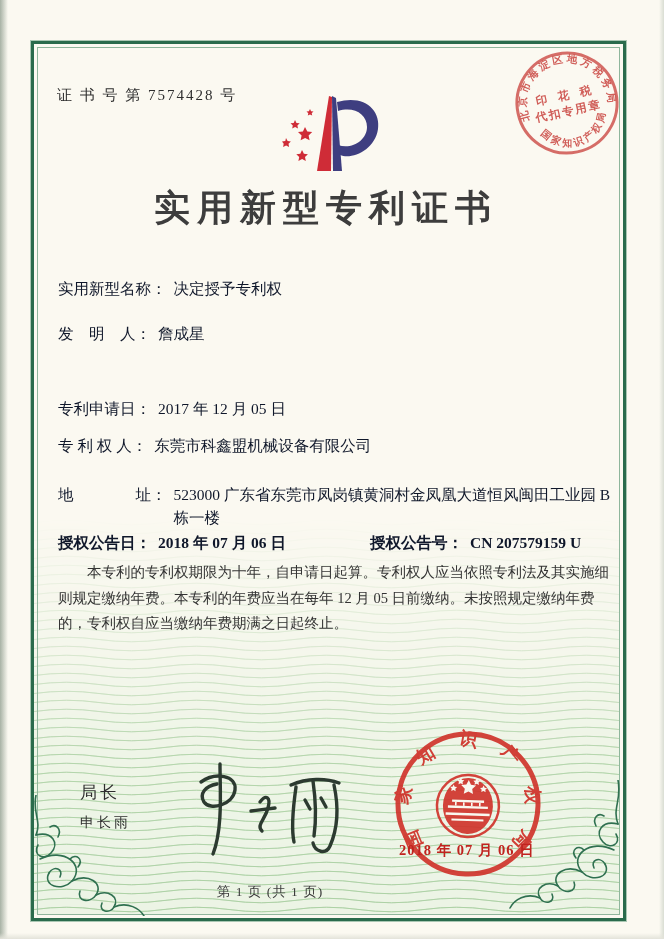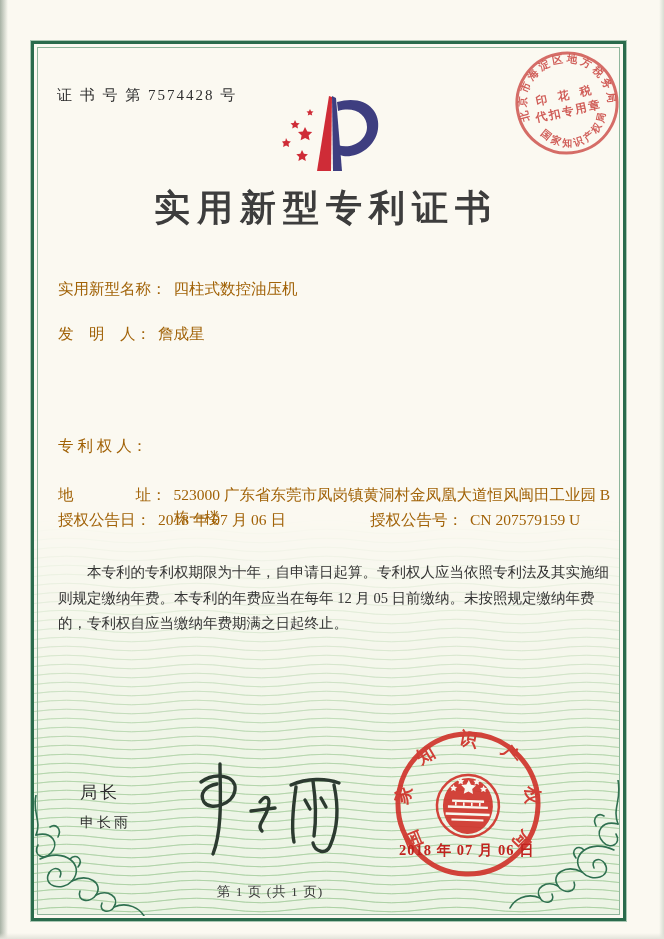--- a/index.html
+++ b/index.html
@@ -19,21 +19,21 @@
     left:31px;top:41px;width:589px;height:874px;
     border:3px solid #2a6b4c;
     outline:1px solid #8fb69c;outline-offset:-7px;
     box-shadow:0 0 0 1px #aac7b3;
     z-index:1;
   }
   .cert-no{left:57px;top:86px;font-size:15px;letter-spacing:2px;color:#2e2e2e;z-index:3;}
   .title{left:32px;top:184px;width:588px;text-align:center;
     font-size:36px;font-weight:600;letter-spacing:7px;color:#3d3d3d;z-index:3;}
   .field-row{left:58px;width:556px;display:flex;align-items:flex-start;
-    font-size:15.5px;line-height:23px;z-index:3;color:#a16207;}
+    font-size:15.5px;line-height:23px;z-index:3;color:#0f172a;}
   .field-label{white-space:pre;flex:0 0 auto;}
   .field-value{margin-left:7px;}
   .addr-value{width:442px;}
   .pair-right{position:absolute;left:312px;top:0;display:flex;}
   .body-text{left:58px;top:560px;width:554px;font-size:14.5px;line-height:25.5px;
     color:#333;z-index:3;}
   .body-text p{margin:0;text-indent:2em;}
   .sig-title{left:80px;top:781px;font-size:17px;letter-spacing:3px;color:#2e2e2e;z-index:3;}
   .sig-name{left:80px;top:814px;font-size:14px;letter-spacing:3px;color:#2e2e2e;z-index:3;}
   .seal-date{left:399px;top:841px;font-size:14.5px;font-weight:600;letter-spacing:1px;
@@ -135,34 +135,39 @@
       </text>
       <text x="55" y="51" font-size="11.5" fill="#c9433e" text-anchor="middle" letter-spacing="4" font-weight="600">印 花 税</text>
       <text x="55" y="67" font-size="11.5" fill="#c9433e" text-anchor="middle" letter-spacing="2" font-weight="600">代扣专用章</text>
     </g>
   </svg>
 
   <div class="abs title">实用新型专利证书</div>
 
   <div class="abs field-row" style="top:277px;">
     <span class="field-label">实用新型名称：</span>
-    <span class="field-value">四柱式数控油压机</span>
+    <span class="field-value">决定授予专利权</span>
   </div>
   <div class="abs field-row" style="top:322px;">
     <span class="field-label">发　明　人：</span>
     <span class="field-value">詹成星</span>
   </div>
+  <div class="abs field-row" style="top:397px;">
+    <span class="field-label">专利申请日：</span>
+    <span class="field-value">2017 年 12 月 05 日</span>
+  </div>
   <div class="abs field-row" style="top:434px;">
     <span class="field-label">专 利 权 人：</span>
+    <span class="field-value">东莞市科鑫盟机械设备有限公司</span>
   </div>
   <div class="abs field-row" style="top:483px;">
     <span class="field-label">地　　　　址：</span>
     <span class="field-value addr-value">523000 广东省东莞市凤岗镇黄洞村金凤凰大道恒风闽田工业园 B 栋一楼</span>
   </div>
-  <div class="abs field-row" style="top:508px;">
+  <div class="abs field-row" style="top:531px;font-weight:bold;">
     <span class="field-label">授权公告日：</span>
     <span class="field-value">2018 年 07 月 06 日</span>
     <span class="pair-right">
       <span class="field-label">授权公告号：</span>
       <span class="field-value">CN 207579159 U</span>
     </span>
   </div>
 
   <div class="abs body-text">
     <p>本专利的专利权期限为十年，自申请日起算。专利权人应当依照专利法及其实施细则规定缴纳年费。本专利的年费应当在每年 12 月 05 日前缴纳。未按照规定缴纳年费的，专利权自应当缴纳年费期满之日起终止。</p>

